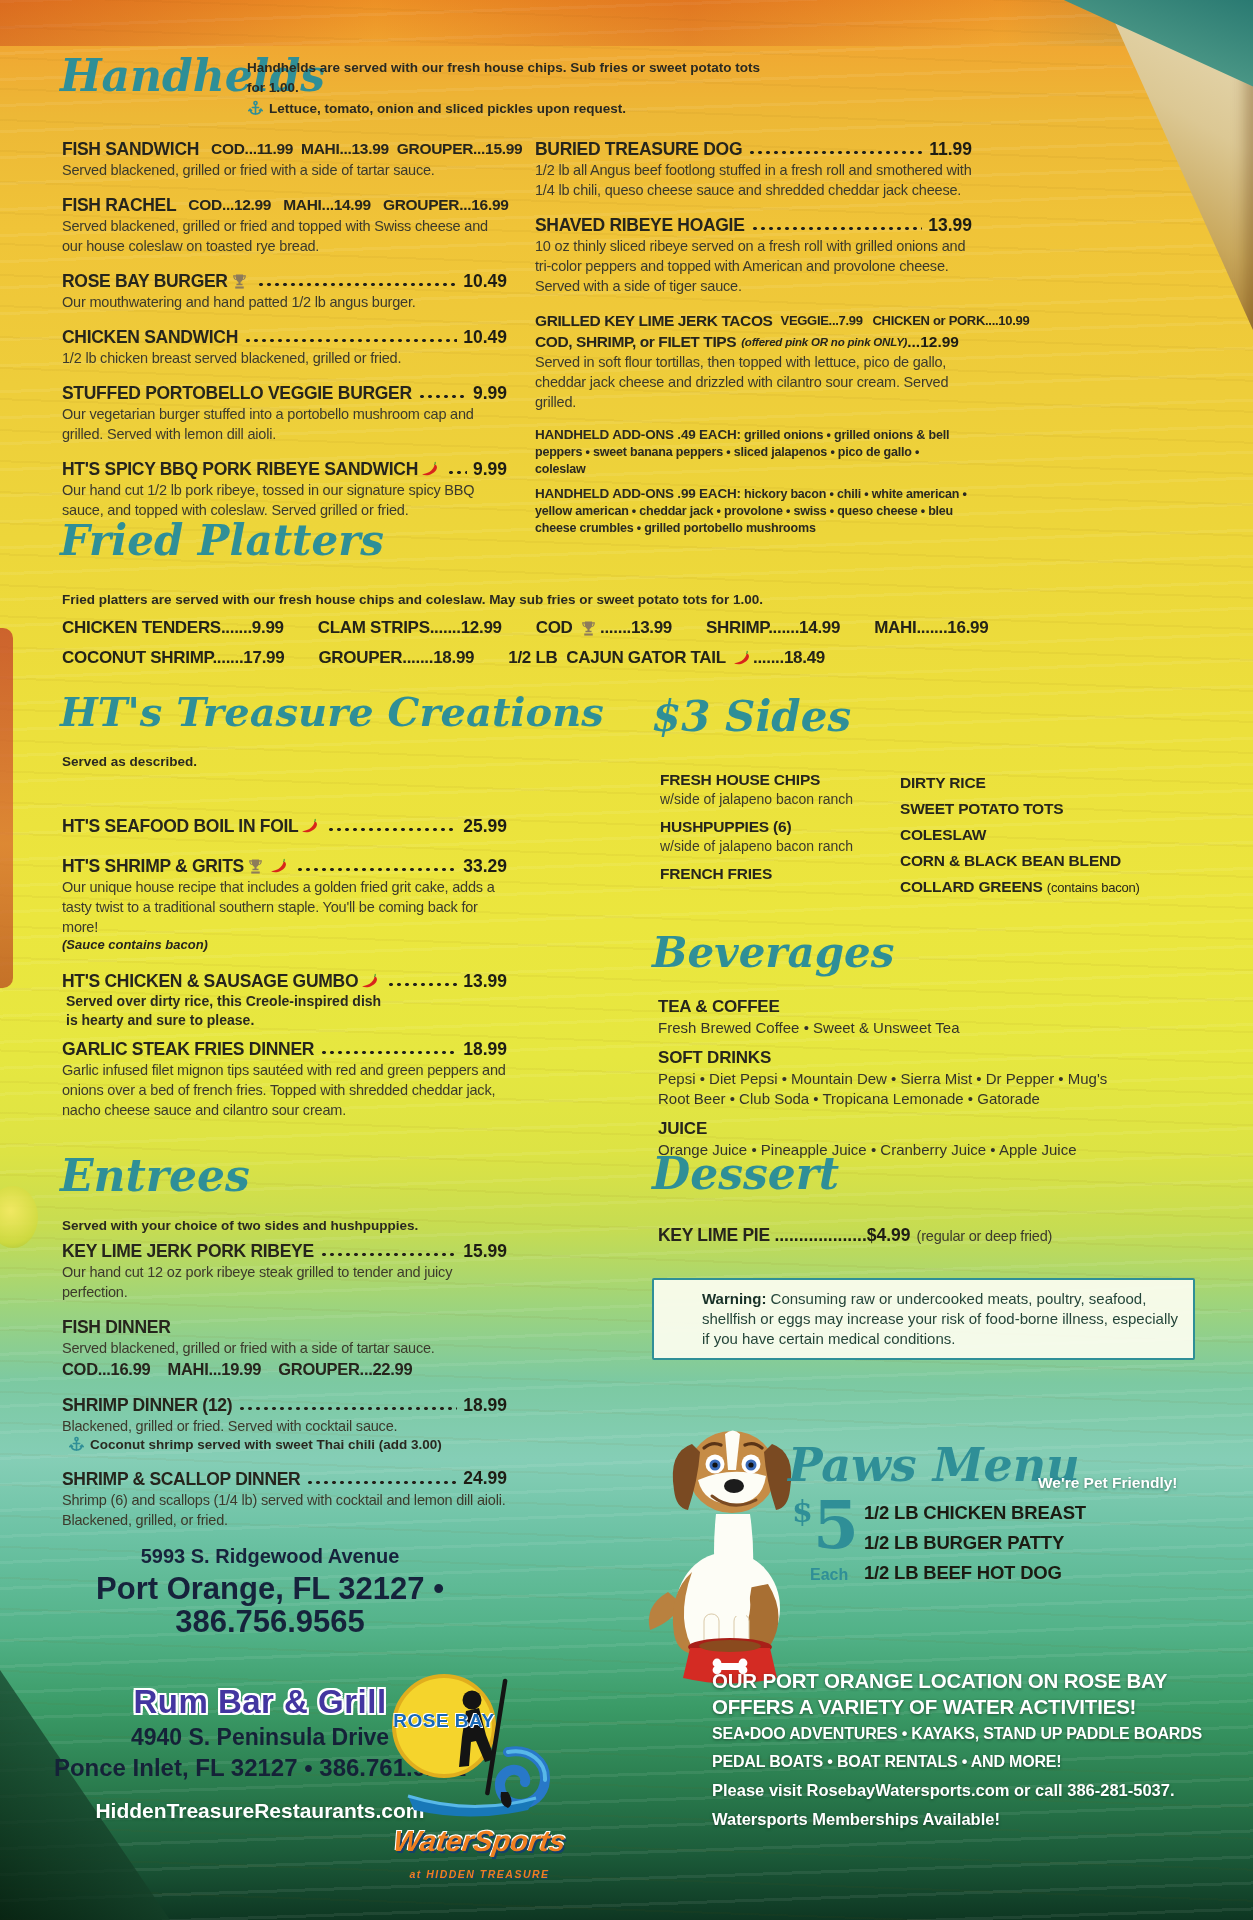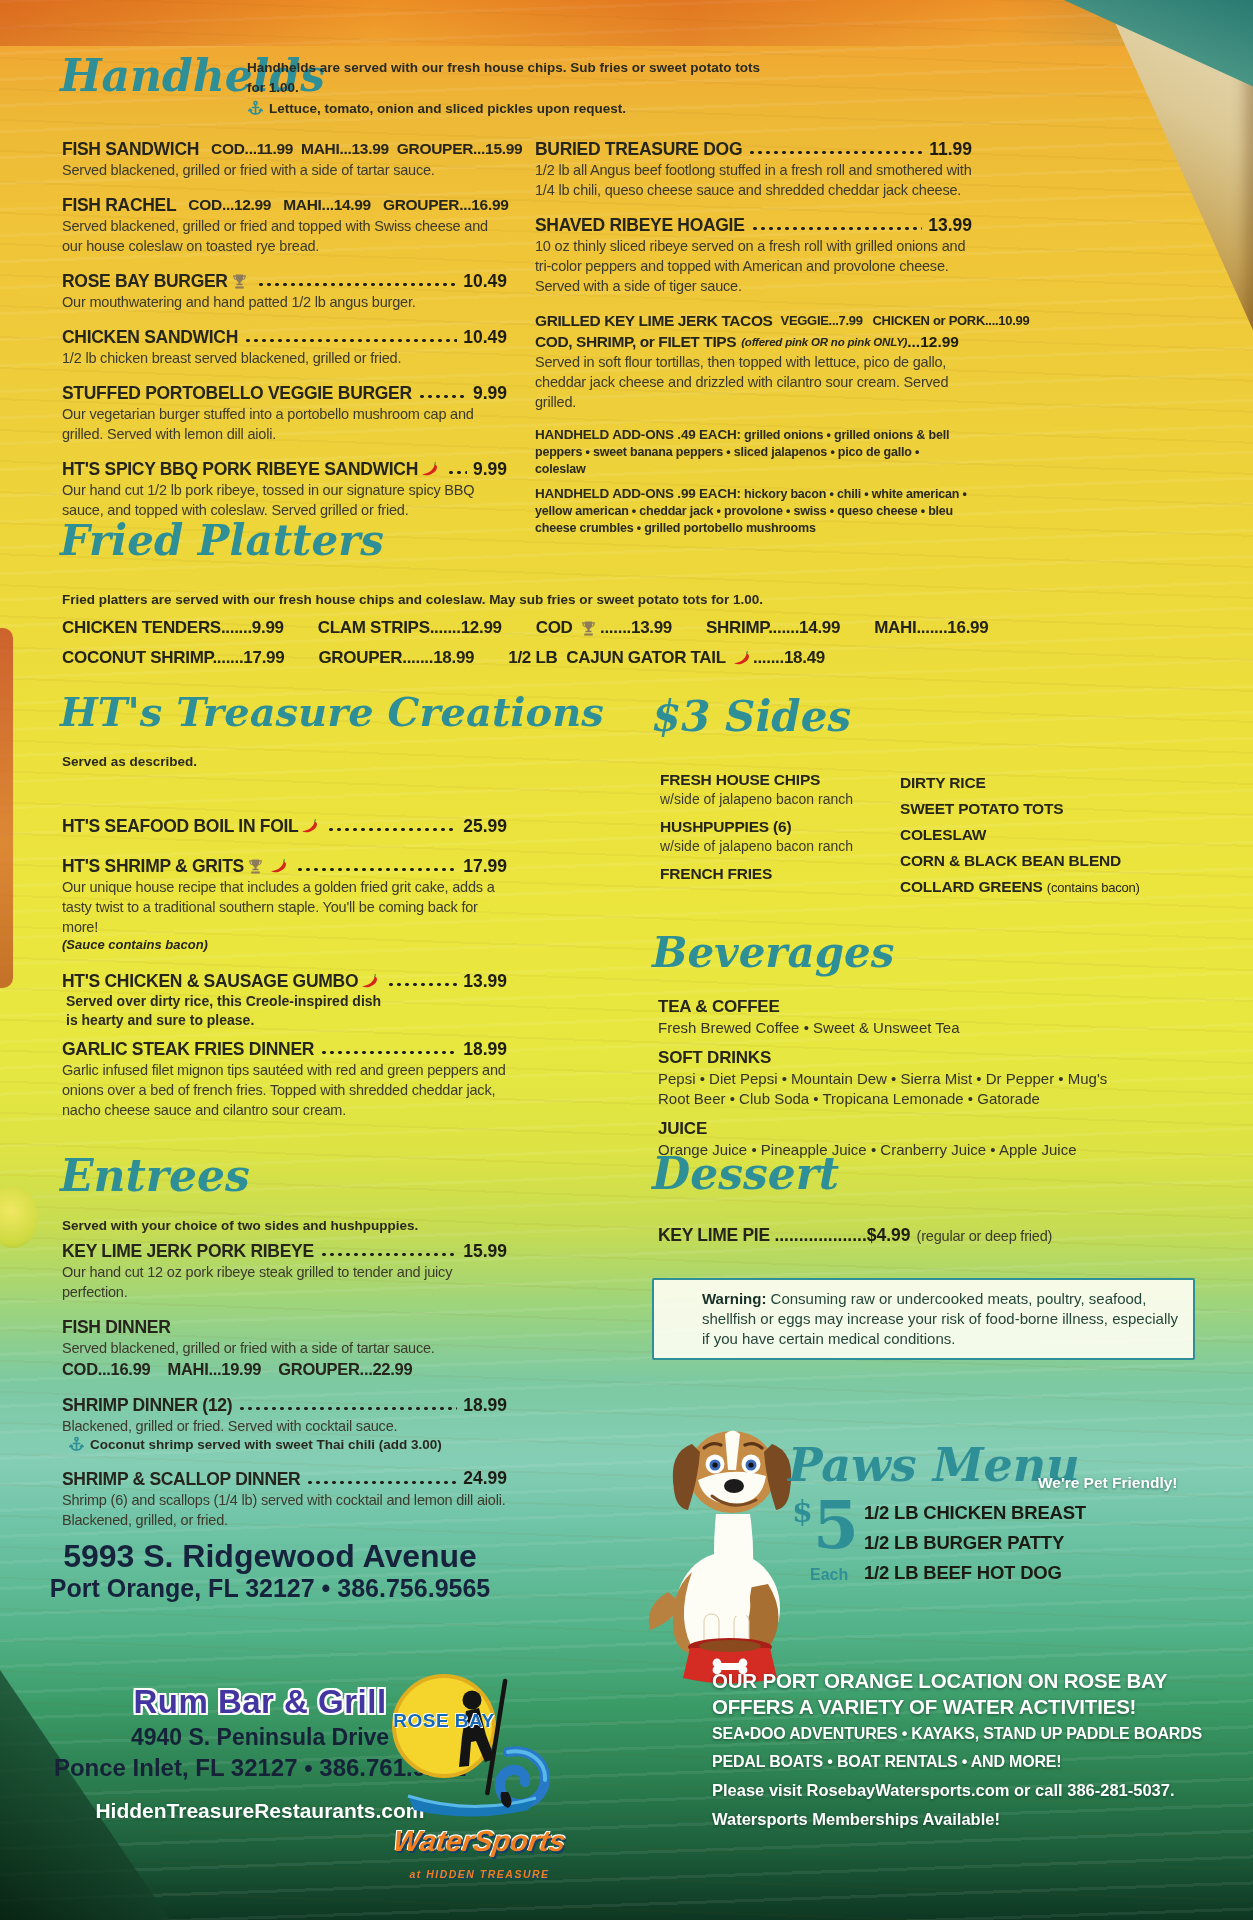--- a/index.html
+++ b/index.html
@@ -72,22 +72,22 @@
   .bev-n{font-weight:700;font-size:17px;letter-spacing:-.2px;line-height:22px;}
   .bev-d{font-size:15px;color:#34332a;line-height:20px;}
 
   .warn{background:rgba(252,253,240,.93);border:2px solid #2f8f97;border-radius:2px;
     padding:9px 13px;font-size:15px;line-height:20px;color:#24453a;}
   .warn .lb{font-weight:700;color:#173028;}
 
   .ctr{text-align:center;}
   .logo-name{font-weight:800;font-size:35px;letter-spacing:.5px;color:#4336a0;line-height:42px;
     text-shadow:-2px -2px 0 #fff,2px -2px 0 #fff,-2px 2px 0 #fff,2px 2px 0 #fff,0 2px 0 #fff,2px 0 0 #fff,0 -2px 0 #fff,-2px 0 0 #fff;}
-  .addr1{font-weight:700;font-size:32px;color:#16233c;line-height:32px;}
-  .addr2{font-weight:700;font-size:25px;color:#16233c;line-height:33px;}
+  .addr1{font-weight:700;font-size:20px;color:#16233c;line-height:32px;}
+  .addr2{font-weight:700;font-size:31px;color:#16233c;line-height:33px;}
   .site{font-weight:700;font-size:21px;color:#fff;line-height:30px;margin-top:12px;text-shadow:0 1px 3px rgba(0,40,20,.5);}
 
   .paws-tag{font-weight:700;font-size:15.5px;color:#fff;text-shadow:0 1px 3px rgba(0,40,30,.55);}
   .paws-items div{font-weight:700;font-size:18.5px;letter-spacing:-.2px;color:#1c1b12;line-height:30px;}
   .p5{font-family:"DejaVu Serif",serif;font-weight:700;color:#2f8f97;line-height:1;}
   .p5 .cur{font-size:30px;vertical-align:26px;}
   .p5 .amt{font-size:66px;}
   .p5each{font-weight:700;font-size:16px;color:#2f8f97;}
 
   .promo div{color:#fff;text-shadow:0 1px 3px rgba(0,30,15,.55);}
@@ -272,21 +272,21 @@
     <div class="mi" style="margin-bottom:18px;">
       <div class="mh">
           <span class="nm">HT'S SHRIMP &amp; GRITS</span>
         <svg class="ic" viewBox="0 0 24 24">
             <use href="#g-trophy"></use>
           </svg>
         <svg class="ic" viewBox="0 0 24 24">
             <use href="#g-chili"></use>
           </svg>
         <span class="lead"></span>
-          <span class="pr">17.99</span>
+          <span class="pr">33.29</span>
         </div>
       <div class="ds">Our unique house recipe that includes a golden fried grit cake, adds a tasty twist to a traditional southern staple. You'll be coming back for more!</div>
       <div class="inote">(Sauce contains bacon)</div>
     </div>
     <div class="mi" style="margin-bottom:8px;">
       <div class="mh">
           <span class="nm">HT'S CHICKEN &amp; SAUSAGE GUMBO</span>
         <svg class="ic" viewBox="0 0 24 24">
             <use href="#g-chili"></use>
           </svg>

